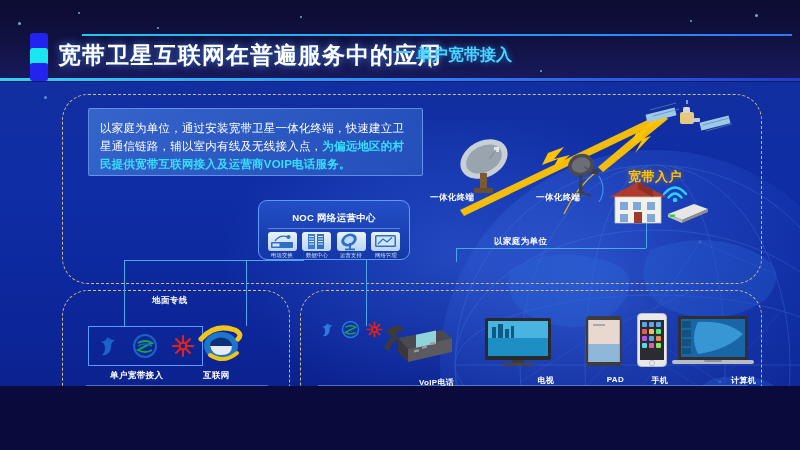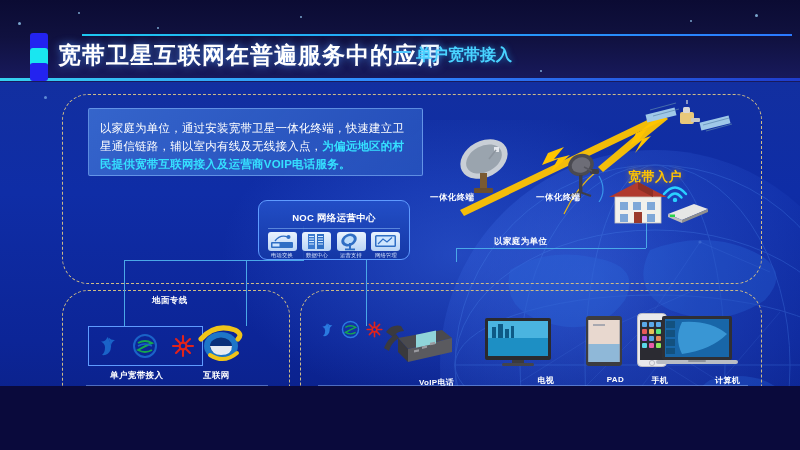--- a/index.html
+++ b/index.html
@@ -491,21 +491,21 @@
         <rect x="20" y="24" width="5" height="5" rx="1" fill="#e88a5a"></rect>
         <rect x="6" y="31" width="5" height="5" rx="1" fill="#5ad8e8"></rect>
         <rect x="13" y="31" width="5" height="5" rx="1" fill="#e85aa8"></rect>
         <rect x="20" y="31" width="5" height="5" rx="1" fill="#8ae85a"></rect>
       </g>
       <circle cx="16" cy="51" r="2.6" fill="none" stroke="#bdbdc4" stroke-width="1"></circle>
     </svg>
     <div class="dev-lb">手机</div>
   </div>
 
-  <div class="dev" style="left:648px;top:314px;width:92px;">
+  <div class="dev" style="left:664px;top:314px;width:92px;">
     <svg width="86" height="54" viewBox="0 0 86 54">
       <rect x="8" y="2" width="70" height="44" rx="2" fill="#2f2f34"></rect>
       <rect x="11" y="5" width="64" height="38" fill="#1866a8"></rect>
       <path d="M28 8 q28 -2 45 12 q-16 16 -45 20 q-8 -16 0 -32z" fill="#3f9fdc" opacity=".85"></path>
       <g fill="#13517f">
         <rect x="12" y="7" width="9" height="7"></rect>
           <rect x="12" y="16" width="9" height="7"></rect>
         <rect x="12" y="25" width="9" height="7"></rect>
           <rect x="12" y="34" width="9" height="6"></rect>
       </g>

